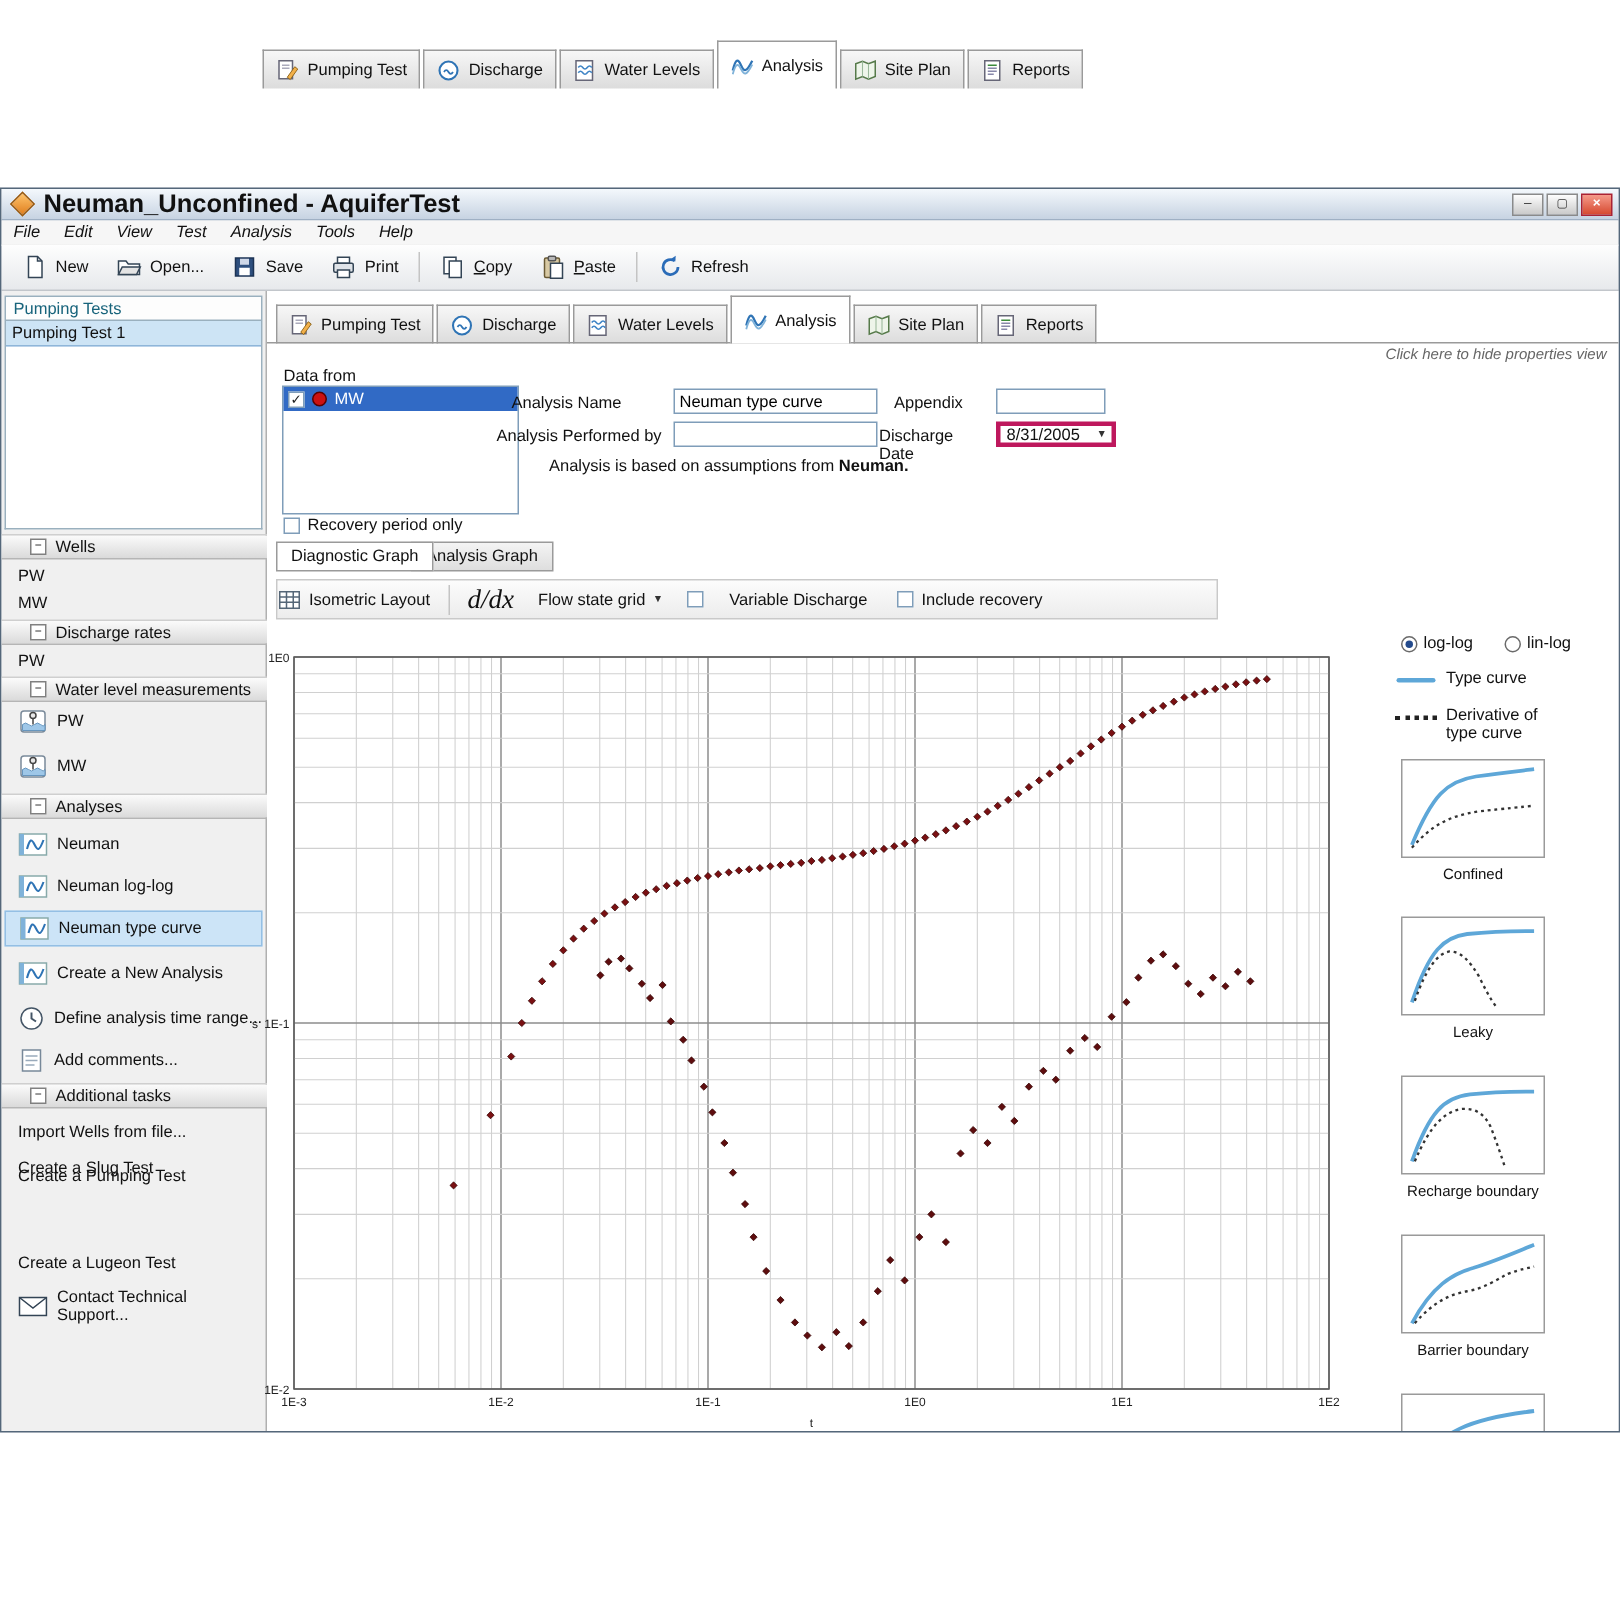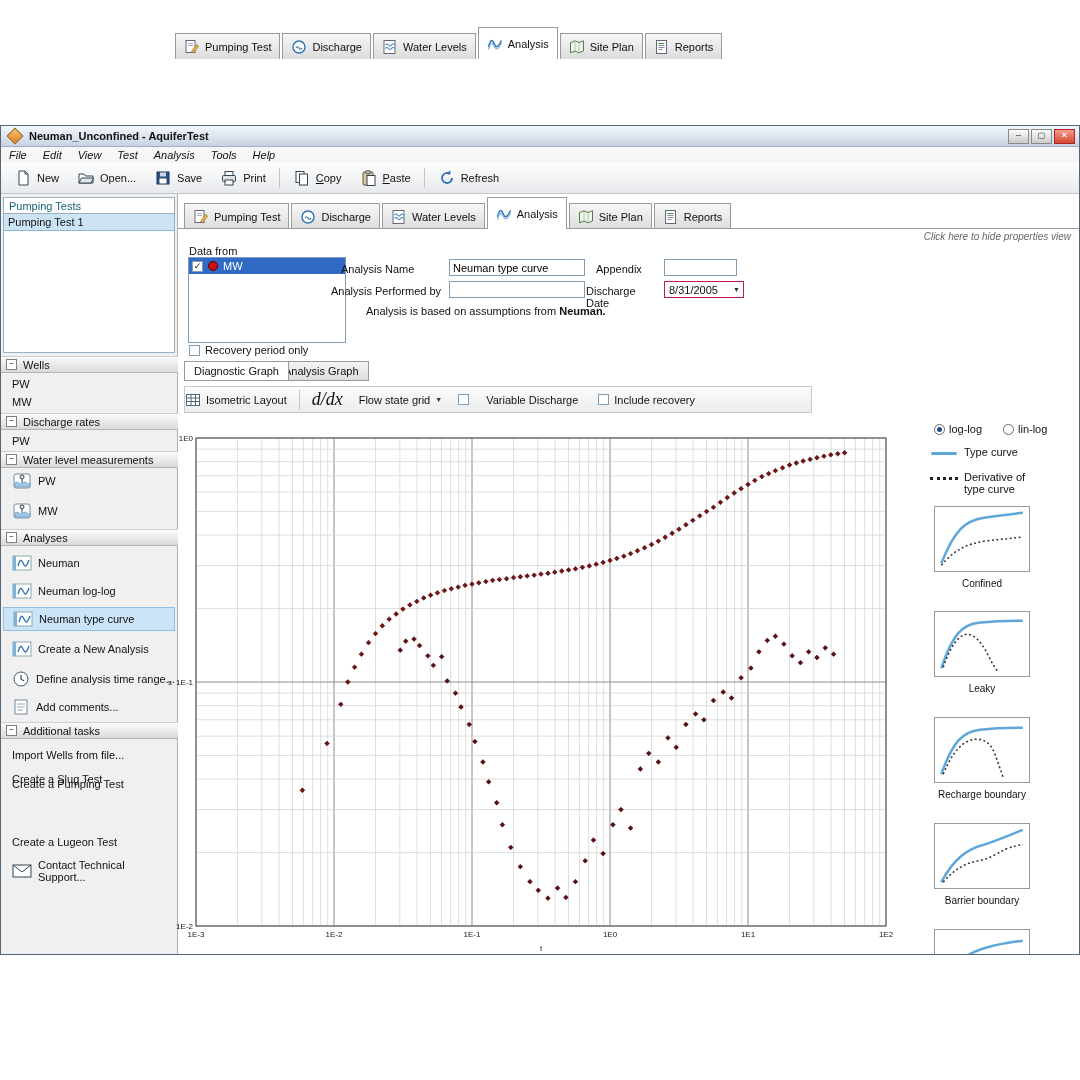--- a/index.html
+++ b/index.html
@@ -11,21 +11,21 @@
   svg.i20{width:20px;height:20px;flex:0 0 auto;}
 
   
   .app{position:absolute;left:0;top:125px;width:1080px;height:830px;background:#eef0f2;
        border:1px solid #54677a;box-sizing:border-box;overflow:hidden;}
   .titlebar{position:absolute;left:0;top:0;width:100%;height:21px;
        background:linear-gradient(#f4f8fc,#c7d3e2);border-bottom:1px solid #9fb0c4;
        display:flex;align-items:center;padding:0 4px;box-sizing:border-box;}
   .app-icon{width:10px;height:10px;background:linear-gradient(135deg,#ffc46b,#e07f1f);
        border:1px solid #9a5a10;transform:rotate(45deg);margin:0 8px 0 4px;}
-  .title{font-weight:bold;font-size:11px;}
+  .title{font-weight:bold;font-size:17px;}
   .winbtns{margin-left:auto;display:flex;gap:2px;}
   .winbtn{width:19px;height:13px;border:1px solid #8a8a8a;background:linear-gradient(#fdfdfd,#c9c9c9);
        font-size:9px;line-height:11px;text-align:center;color:#333;}
   .winbtn.min::before{content:"–";}
   .winbtn.max::before{content:"▢";font-size:8px;}
   .winbtn.close{background:linear-gradient(#f59a8a,#d6492f);border-color:#a23;color:#fff;}
   .winbtn.close::before{content:"×";font-weight:bold;}
 
   .menubar{position:absolute;left:0;top:21px;width:100%;height:16px;background:#f6f6f6;
        border-bottom:1px solid #d8d8d8;display:flex;align-items:center;}
@@ -43,21 +43,21 @@
   .sidebar{position:absolute;left:0;top:68px;width:177px;height:762px;background:#f0f0f0;
        border-right:1px solid #b0b0b0;box-sizing:border-box;}
   .listhdr{position:absolute;left:2px;top:71px;width:172px;height:17px;background:#fdfdfd;
        border:1px solid #9ab0be;color:#17637b;display:flex;align-items:center;padding-left:5px;box-sizing:border-box;}
   .testlist{position:absolute;left:2px;top:88px;width:172px;height:139px;background:#fff;
        border:1px solid #9ab0be;border-top:none;box-sizing:border-box;}
   .testrow{height:16px;display:flex;align-items:center;padding-left:4px;
        background:#cde4f5;border-bottom:1px solid #8fb6d9;}
   .sechdr{position:absolute;left:0;width:177px;height:17px;
        background:linear-gradient(#fbfbfb,#dadada);border-top:1px solid #cfcfcf;border-bottom:1px solid #b5b5b5;
-       display:flex;align-items:center;gap:6px;padding-left:5px;box-sizing:border-box;}
+       display:flex;align-items:center;gap:6px;padding-left:19px;box-sizing:border-box;}
   .collapse{width:9px;height:9px;background:#fff;border:1px solid #808080;
        font-size:8px;line-height:7px;text-align:center;flex:0 0 auto;}
   .collapse::before{content:"−";}
   .sideitem{position:absolute;left:2px;width:172px;height:18px;display:flex;align-items:center;
        gap:6px;padding-left:9px;box-sizing:border-box;}
   .sideitem.iconrow{height:24px;}
   .sideitem.sel{background:#cce4f7;border:1px solid #94bfe4;}
 
   
   .mainbg{position:absolute;left:177px;top:68px;width:903px;height:762px;background:#fff;}
@@ -65,21 +65,21 @@
   .tab{display:flex;align-items:center;gap:5px;padding:0 8px;height:26px;
        background:linear-gradient(#f7f7f7,#dcdcdc);border:1px solid #9a9a9a;border-bottom:none;
        box-sizing:border-box;white-space:nowrap;}
   .tab.active{background:#fff;height:32px;position:relative;z-index:3;}
   .tabrule{position:absolute;left:177px;top:102px;width:903px;height:1px;background:#9a9a9a;z-index:1;}
   .hideprops{position:absolute;right:8px;top:105px;font-style:italic;color:#666;font-size:10px;}
 
   .flabel{position:absolute;text-align:left;}
   .tinput{position:absolute;border:1px solid #7f9db9;background:#fff;box-sizing:border-box;
        font-family:"Liberation Sans",sans-serif;font-size:11px;padding:1px 3px;height:17px;}
-  .datebox{position:absolute;border:1px solid #be185d;background:#fff;box-sizing:border-box;height:17px;
+  .datebox{position:absolute;border:3px solid #be185d;background:#fff;box-sizing:border-box;height:17px;
        display:flex;align-items:center;padding-left:4px;}
   .datearrow{margin-left:auto;width:13px;text-align:center;font-size:7px;color:#333;}
   .listbox{position:absolute;left:187px;top:131px;width:158px;height:86px;background:#fff;
        border:1px solid #7f9db9;box-sizing:border-box;}
   .lrow{height:16px;display:flex;align-items:center;gap:5px;padding-left:3px;
        background:#316ac5;color:#fff;}
   .chk{width:11px;height:11px;background:#fff;border:1px solid #7f9db9;box-sizing:border-box;
        font-size:9px;line-height:9px;text-align:center;color:#222;flex:0 0 auto;}
   .chk.checked::before{content:"✓";}
   .reddot{width:8px;height:8px;border-radius:50%;background:#cc1111;border:1px solid #5a0000;flex:0 0 auto;}

